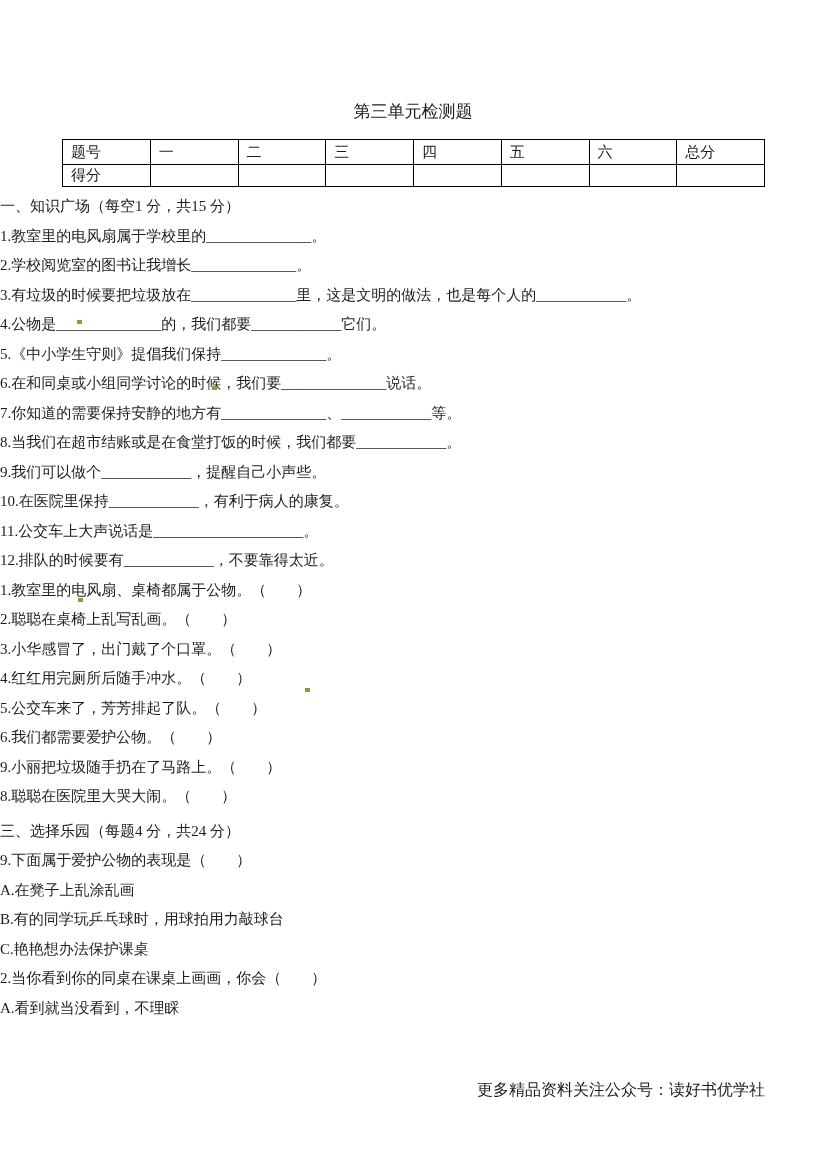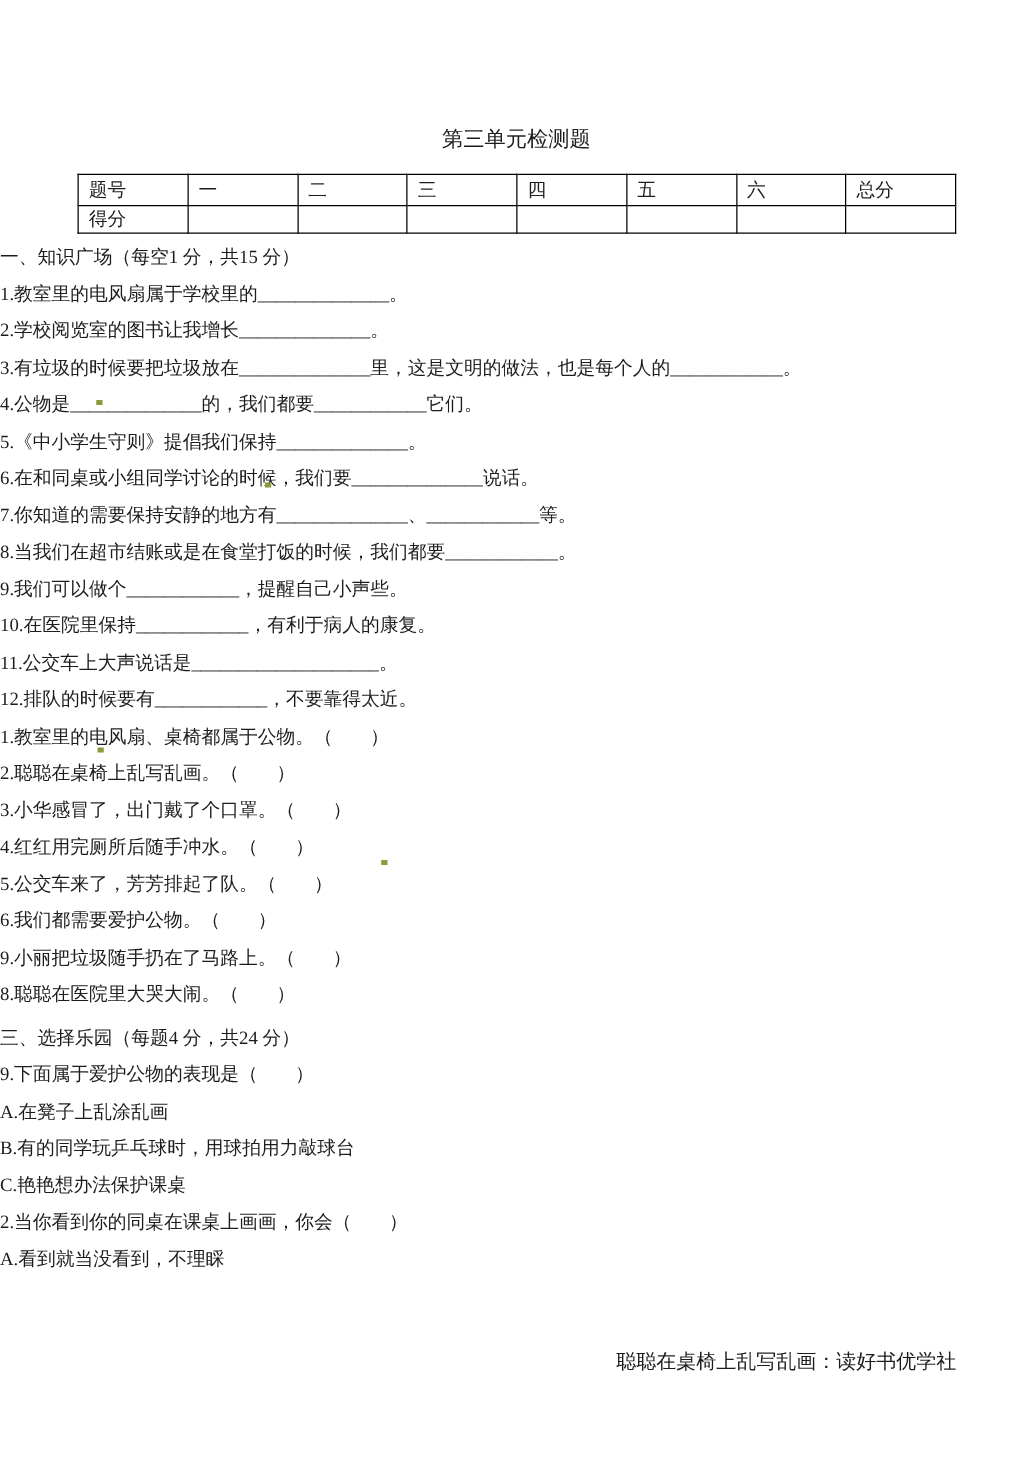--- a/index.html
+++ b/index.html
@@ -127,20 +127,20 @@
     <p class="heading">三、选择乐园（每题4 分，共24 分）</p>
     <p class="line">9.下面属于爱护公物的表现是（　　）</p>
     <p class="line">A.在凳子上乱涂乱画</p>
     <p class="line">B.有的同学玩乒乓球时，用球拍用力敲球台</p>
     <p class="line">C.艳艳想办法保护课桌</p>
     <p class="line">2.当你看到你的同桌在课桌上画画，你会（　　）</p>
     <p class="line">A.看到就当没看到，不理睬</p>
 
   </div>
 
-  <div class="footer">聪聪在桌椅上乱写乱画：读好书优学社</div>
+  <div class="footer">更多精品资料关注公众号：读好书优学社</div>
 
   <div class="dot" style="left:77px; top:320px;"></div>
   <div class="dot" style="left:212px; top:386px;"></div>
   <div class="dot" style="left:78px; top:598px;"></div>
   <div class="dot" style="left:305px; top:688px;"></div>
 
 </div>
 
 </body></html>

